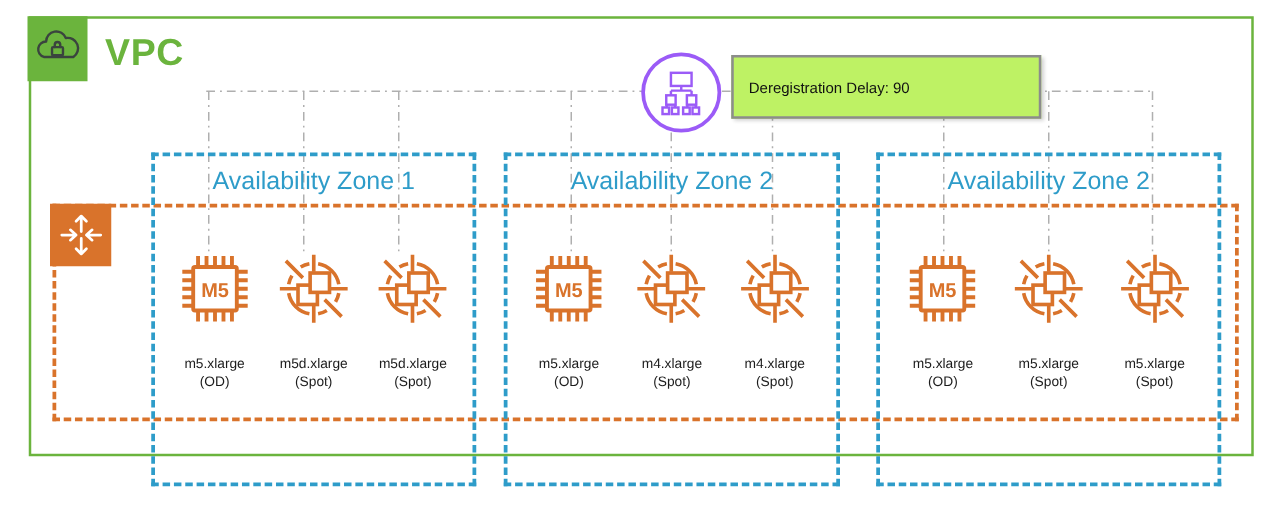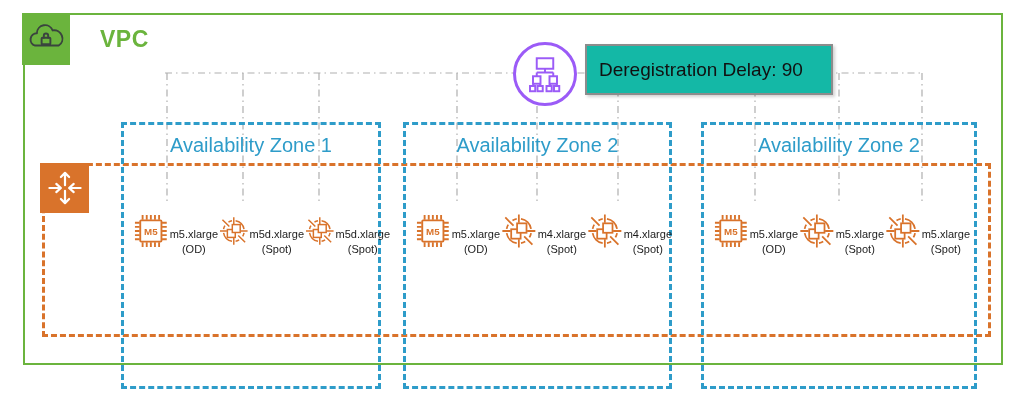--- a/index.html
+++ b/index.html
@@ -8,40 +8,40 @@
     position:relative;width:1024px;height:412px;background:#fff;overflow:hidden;
     font-family:"Liberation Sans",sans-serif;
     --green:#6BB43D;--orange:#D9732B;--blue:#2E9CC9;--purple:#9B5BF7;
     --connector:#AFAFAF;--note_border:#8C8C8C;--label_text:#1C1C1C;
   }
   .connectors{position:absolute;left:0;top:0;width:1024px;height:412px;}
   .vpc-border{position:absolute;left:23px;top:13px;width:980px;height:352px;border:2px solid var(--green);}
   .vpc-badge{position:absolute;left:22px;top:13px;width:48px;height:52px;background:var(--green);
     display:flex;align-items:center;justify-content:center;}
   .vpc-badge svg{width:42px;height:42px;}
-  .vpc-label{position:absolute;left:100px;top:26px;font-size:23px;font-weight:bold;color:var(--green);letter-spacing:.5px;}
+  .vpc-label{position:absolute;left:84px;top:26px;font-size:30px;font-weight:bold;color:var(--green);letter-spacing:.5px;}
   .asg-box{position:absolute;left:42px;top:163px;width:949px;height:174px;border:3px dashed var(--orange);}
   .asg-badge{position:absolute;left:40px;top:163px;width:49px;height:50px;background:var(--orange);
     display:flex;align-items:center;justify-content:center;}
   .asg-badge svg{width:44px;height:44px;}
   .az{position:absolute;top:122px;height:267px;border:3px dashed var(--blue);}
   .az1{left:121px;width:260px;}
   .az2{left:403px;width:269px;}
   .az3{left:701px;width:276px;}
   .az-title{margin-top:9px;text-align:center;font-size:20px;color:var(--blue);}
   .instances{display:flex;justify-content:space-between;padding:0 8px;margin-top:43px;}
-  .instance{width:86px;display:flex;flex-direction:row;align-items:center;}
+  .instance{width:86px;display:flex;flex-direction:column;align-items:center;}
   .inst-icon{width:62px;height:62px;color:var(--orange);}
   .ilabel{margin-top:22px;font-size:11px;line-height:15px;text-align:center;color:var(--label_text);}
   .ilabel span{display:block;}
   .lb-circle{position:absolute;left:513px;top:42px;width:64px;height:64px;border-radius:50%;
     border:3px solid var(--purple);background:#fff;display:flex;align-items:center;justify-content:center;}
   .lb-circle svg{width:48px;height:48px;color:var(--purple);}
-  .config-box{position:absolute;left:585px;top:44px;width:248px;height:51px;background:#14b8a6;
-    border:2px solid var(--note_border);padding:4px 12px;font-size:19px;line-height:20px;color:#111;
+  .config-box{position:absolute;left:585px;top:44px;width:248px;height:51px;background:#bef264;
+    border:2px solid var(--note_border);padding:4px 12px;font-size:12px;line-height:20px;color:#111;
     display:flex;flex-direction:column;justify-content:center;box-shadow:2px 2px 3px rgba(0,0,0,.18);}
   .defs{position:absolute;width:0;height:0;overflow:hidden;}
 </style>
 </head>
 <body>
 
 <svg class="defs" aria-hidden="true">
   <defs>
     <symbol id="sym-chip" viewBox="0 0 64 64">
       <g fill="none" stroke="currentColor" stroke-width="3.2">

